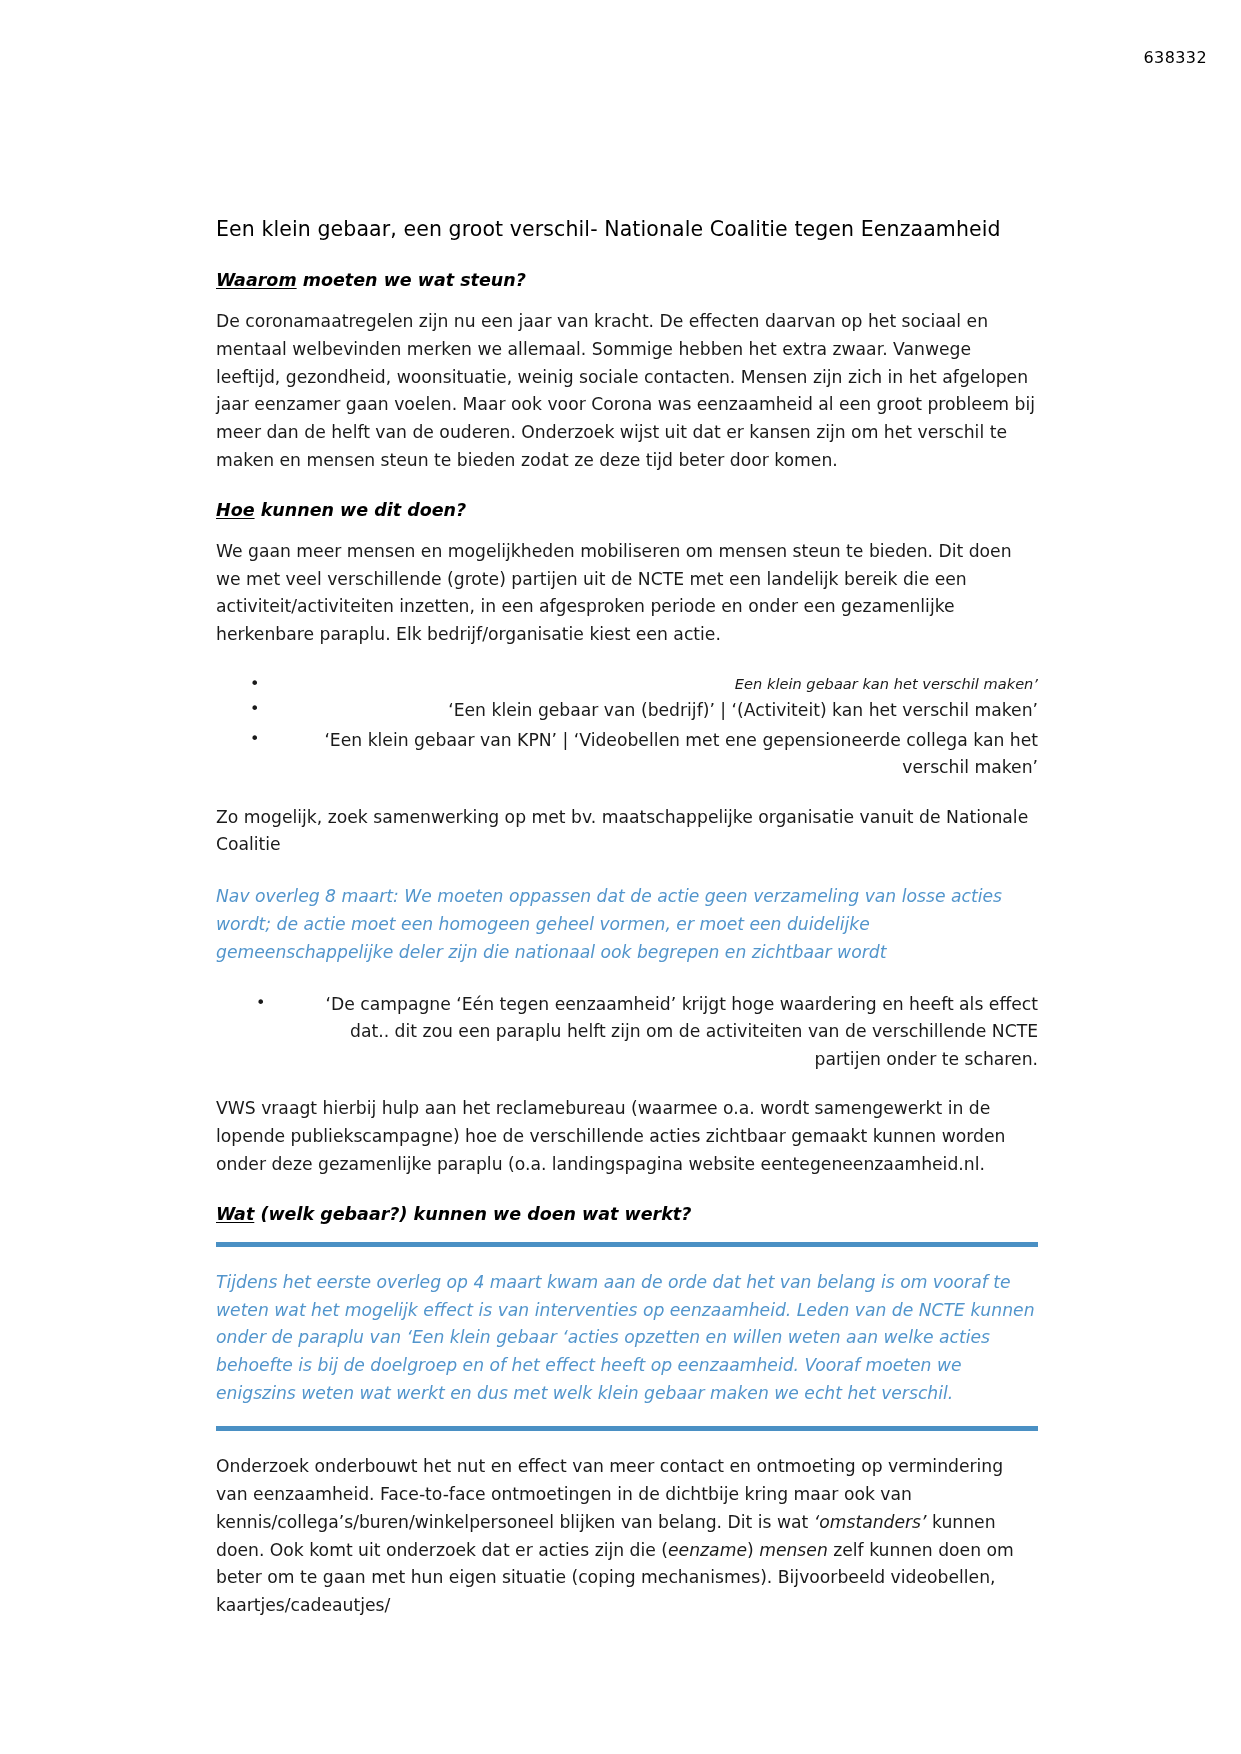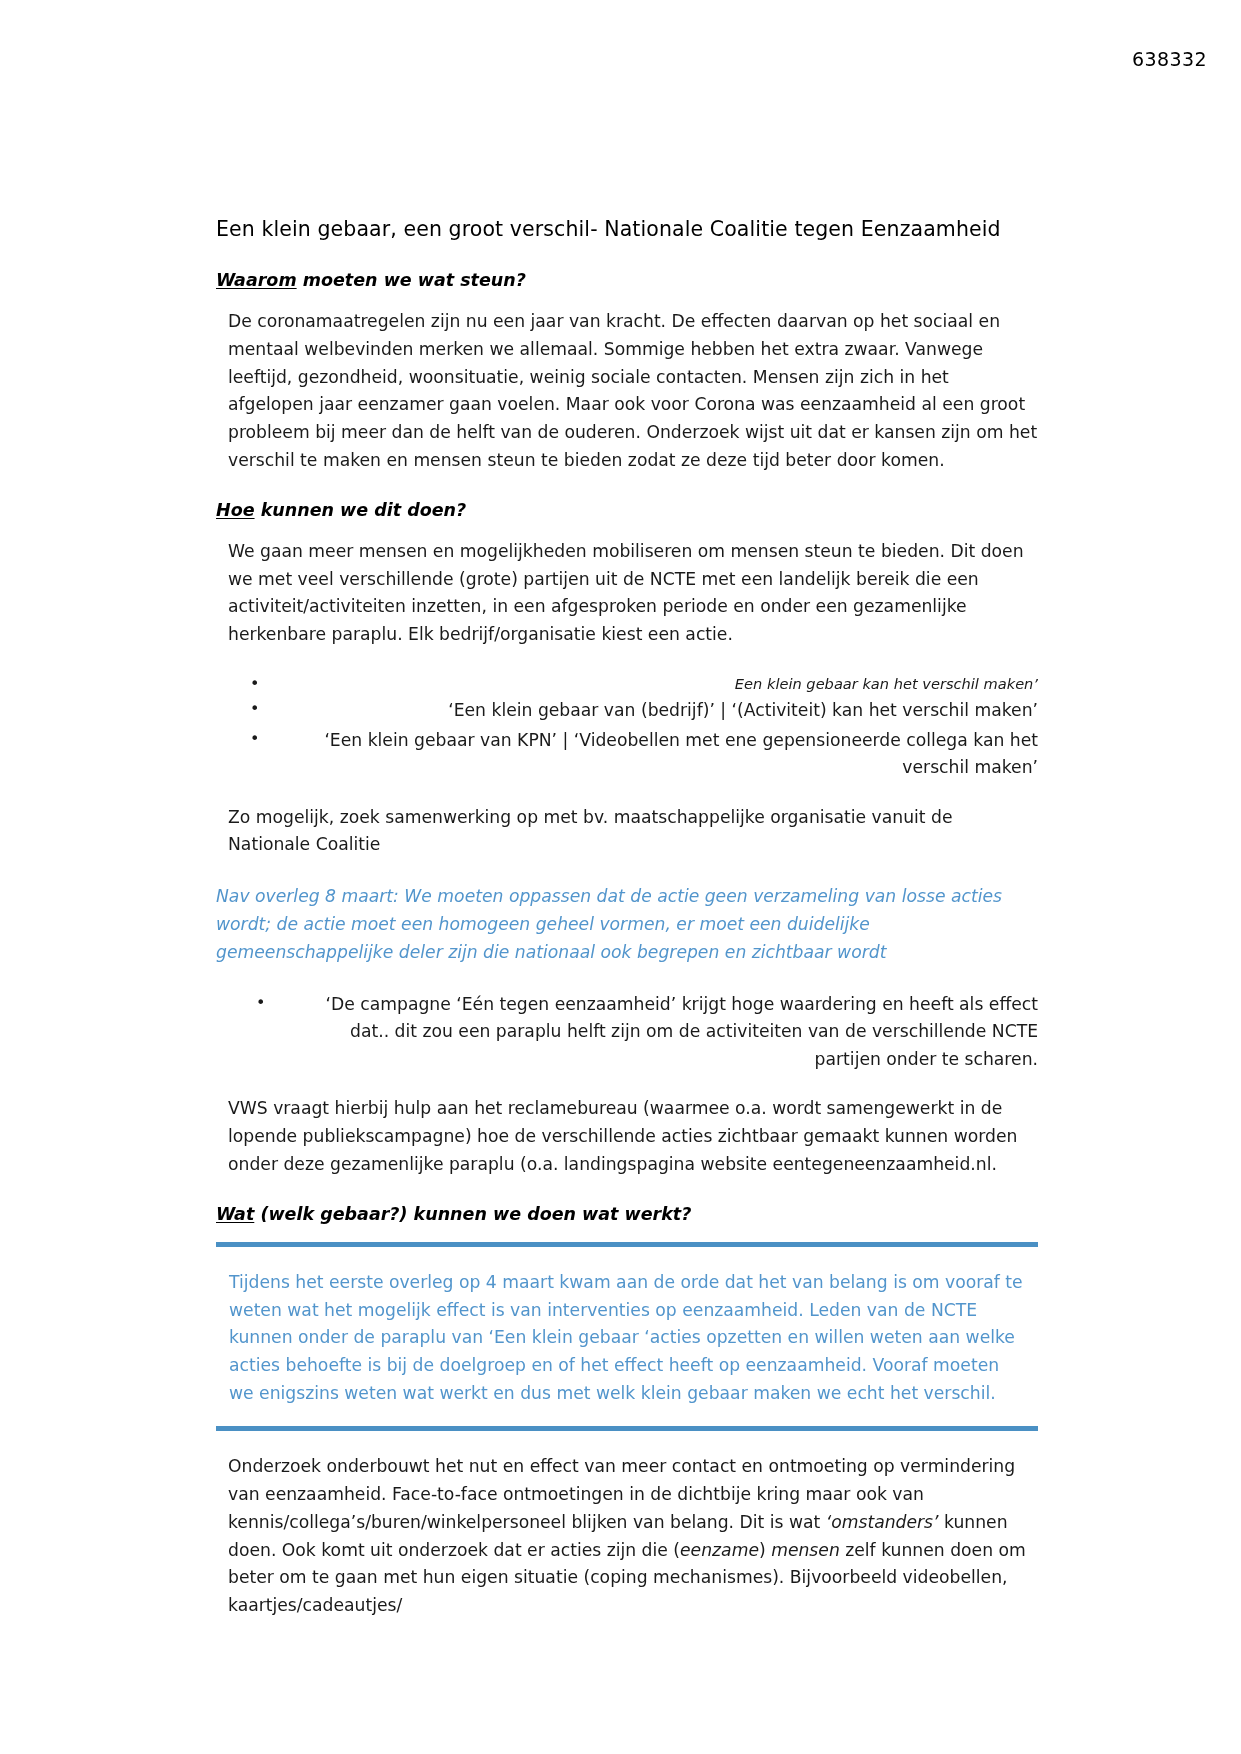--- a/index.html
+++ b/index.html
@@ -19,21 +19,21 @@
     margin: 0 auto;
     background: #ffffff;
     overflow: hidden;
     box-sizing: border-box;
   }
   
   .page-header {
     position: absolute;
     top: 48px;
     right: 34px;
-    font-size: 19px;
+    font-size: 16px;
     letter-spacing: 0.4px;
     color: #000;
     font-family: "DejaVu Sans", "Liberation Sans", sans-serif;
   }
   
   .content {
     position: absolute;
     left: 216px;
     top: 216px;
     width: 822px;
@@ -54,21 +54,21 @@
     margin: 0 0 16px 0;
     color: #000;
   }
   h2.section-heading .uline {
     text-decoration: underline;
     text-underline-offset: 2px;
   }
   p.body-text {
     font-size: 17.2px;
     line-height: 1.62;
-    margin: 0 0 24px 12px;
+    margin: 0 0 24px 0;
     color: #1a1a1a;
     text-align: left;
   }
   p.blue-note {
     font-size: 17.2px;
     line-height: 1.62;
     font-style: italic;
     color: #5295cc;
     margin: 0 0 24px 0;
   }
@@ -114,22 +114,23 @@
     background: #4a90c4;
     margin: 14px 0 22px 0;
     width: 100%;
   }
   .rule-blue.bottom {
     margin: 18px 0 22px 0;
   }
   .boxed-blue {
     font-size: 17.2px;
     line-height: 1.62;
+    font-style: italic;
     color: #5295cc;
-    margin: 13px;
+    margin: 0;
   }
   em.it { font-style: italic; text-align: center; }
 </style>
 </head>
 <body>
 
 <div class="page">
 
   <div class="page-header">638332</div>
 

